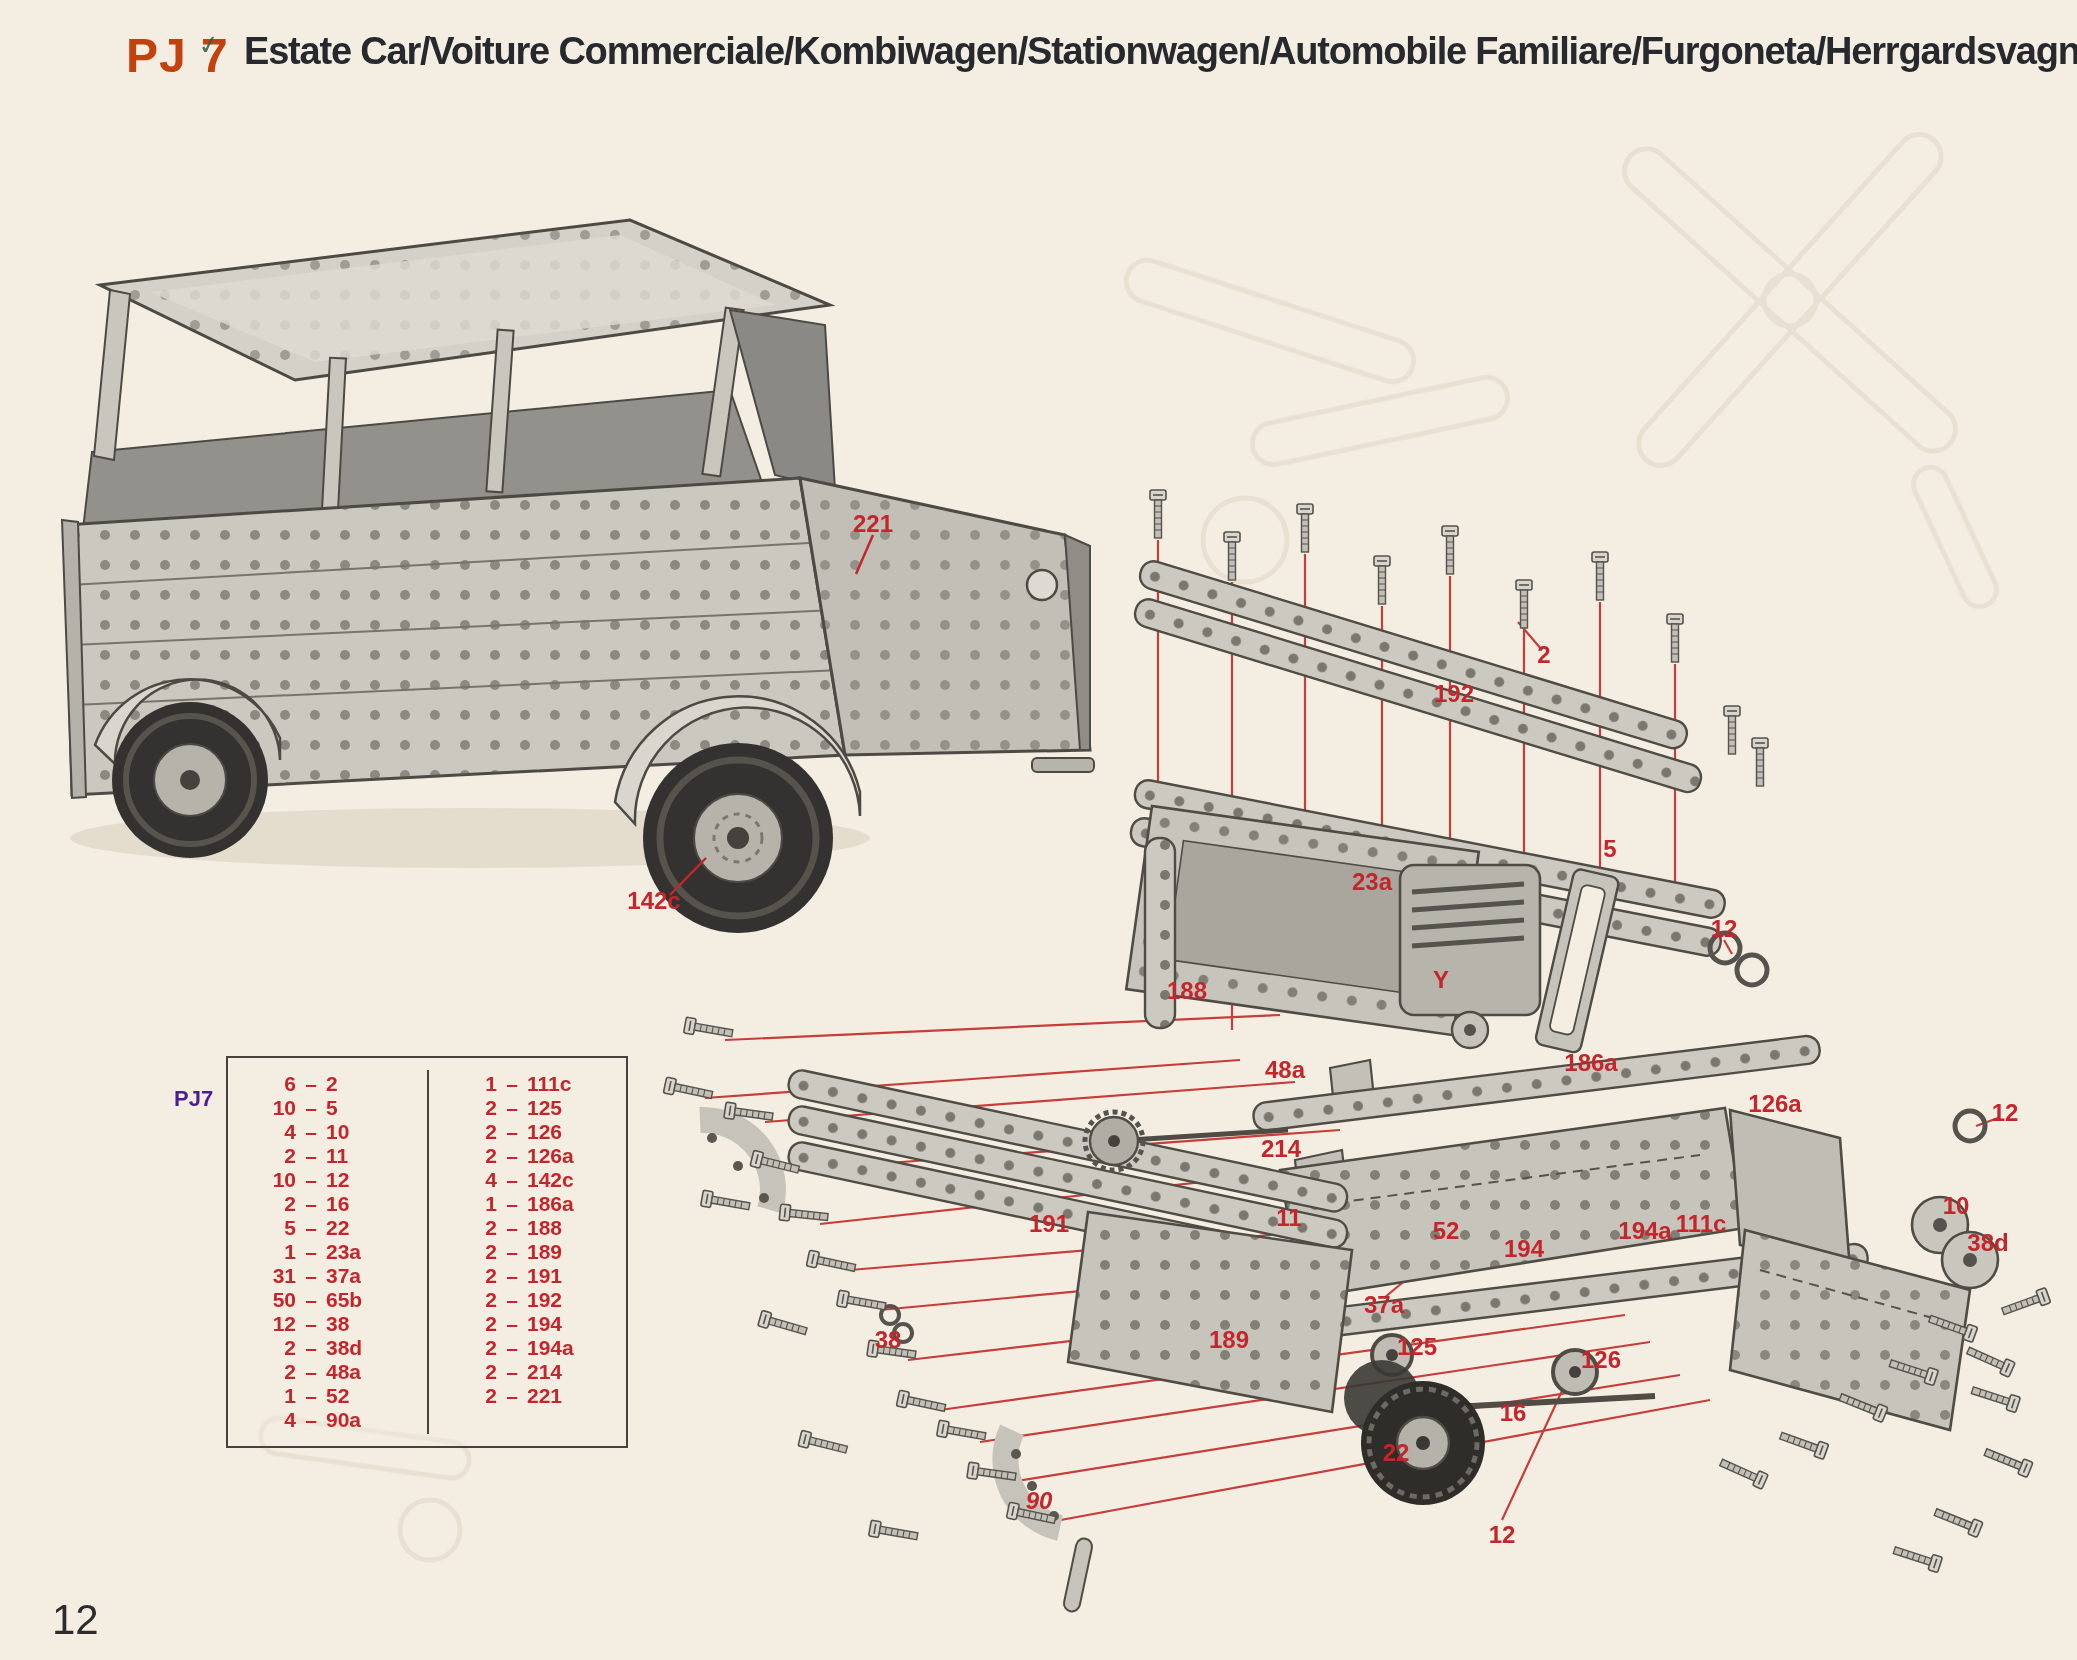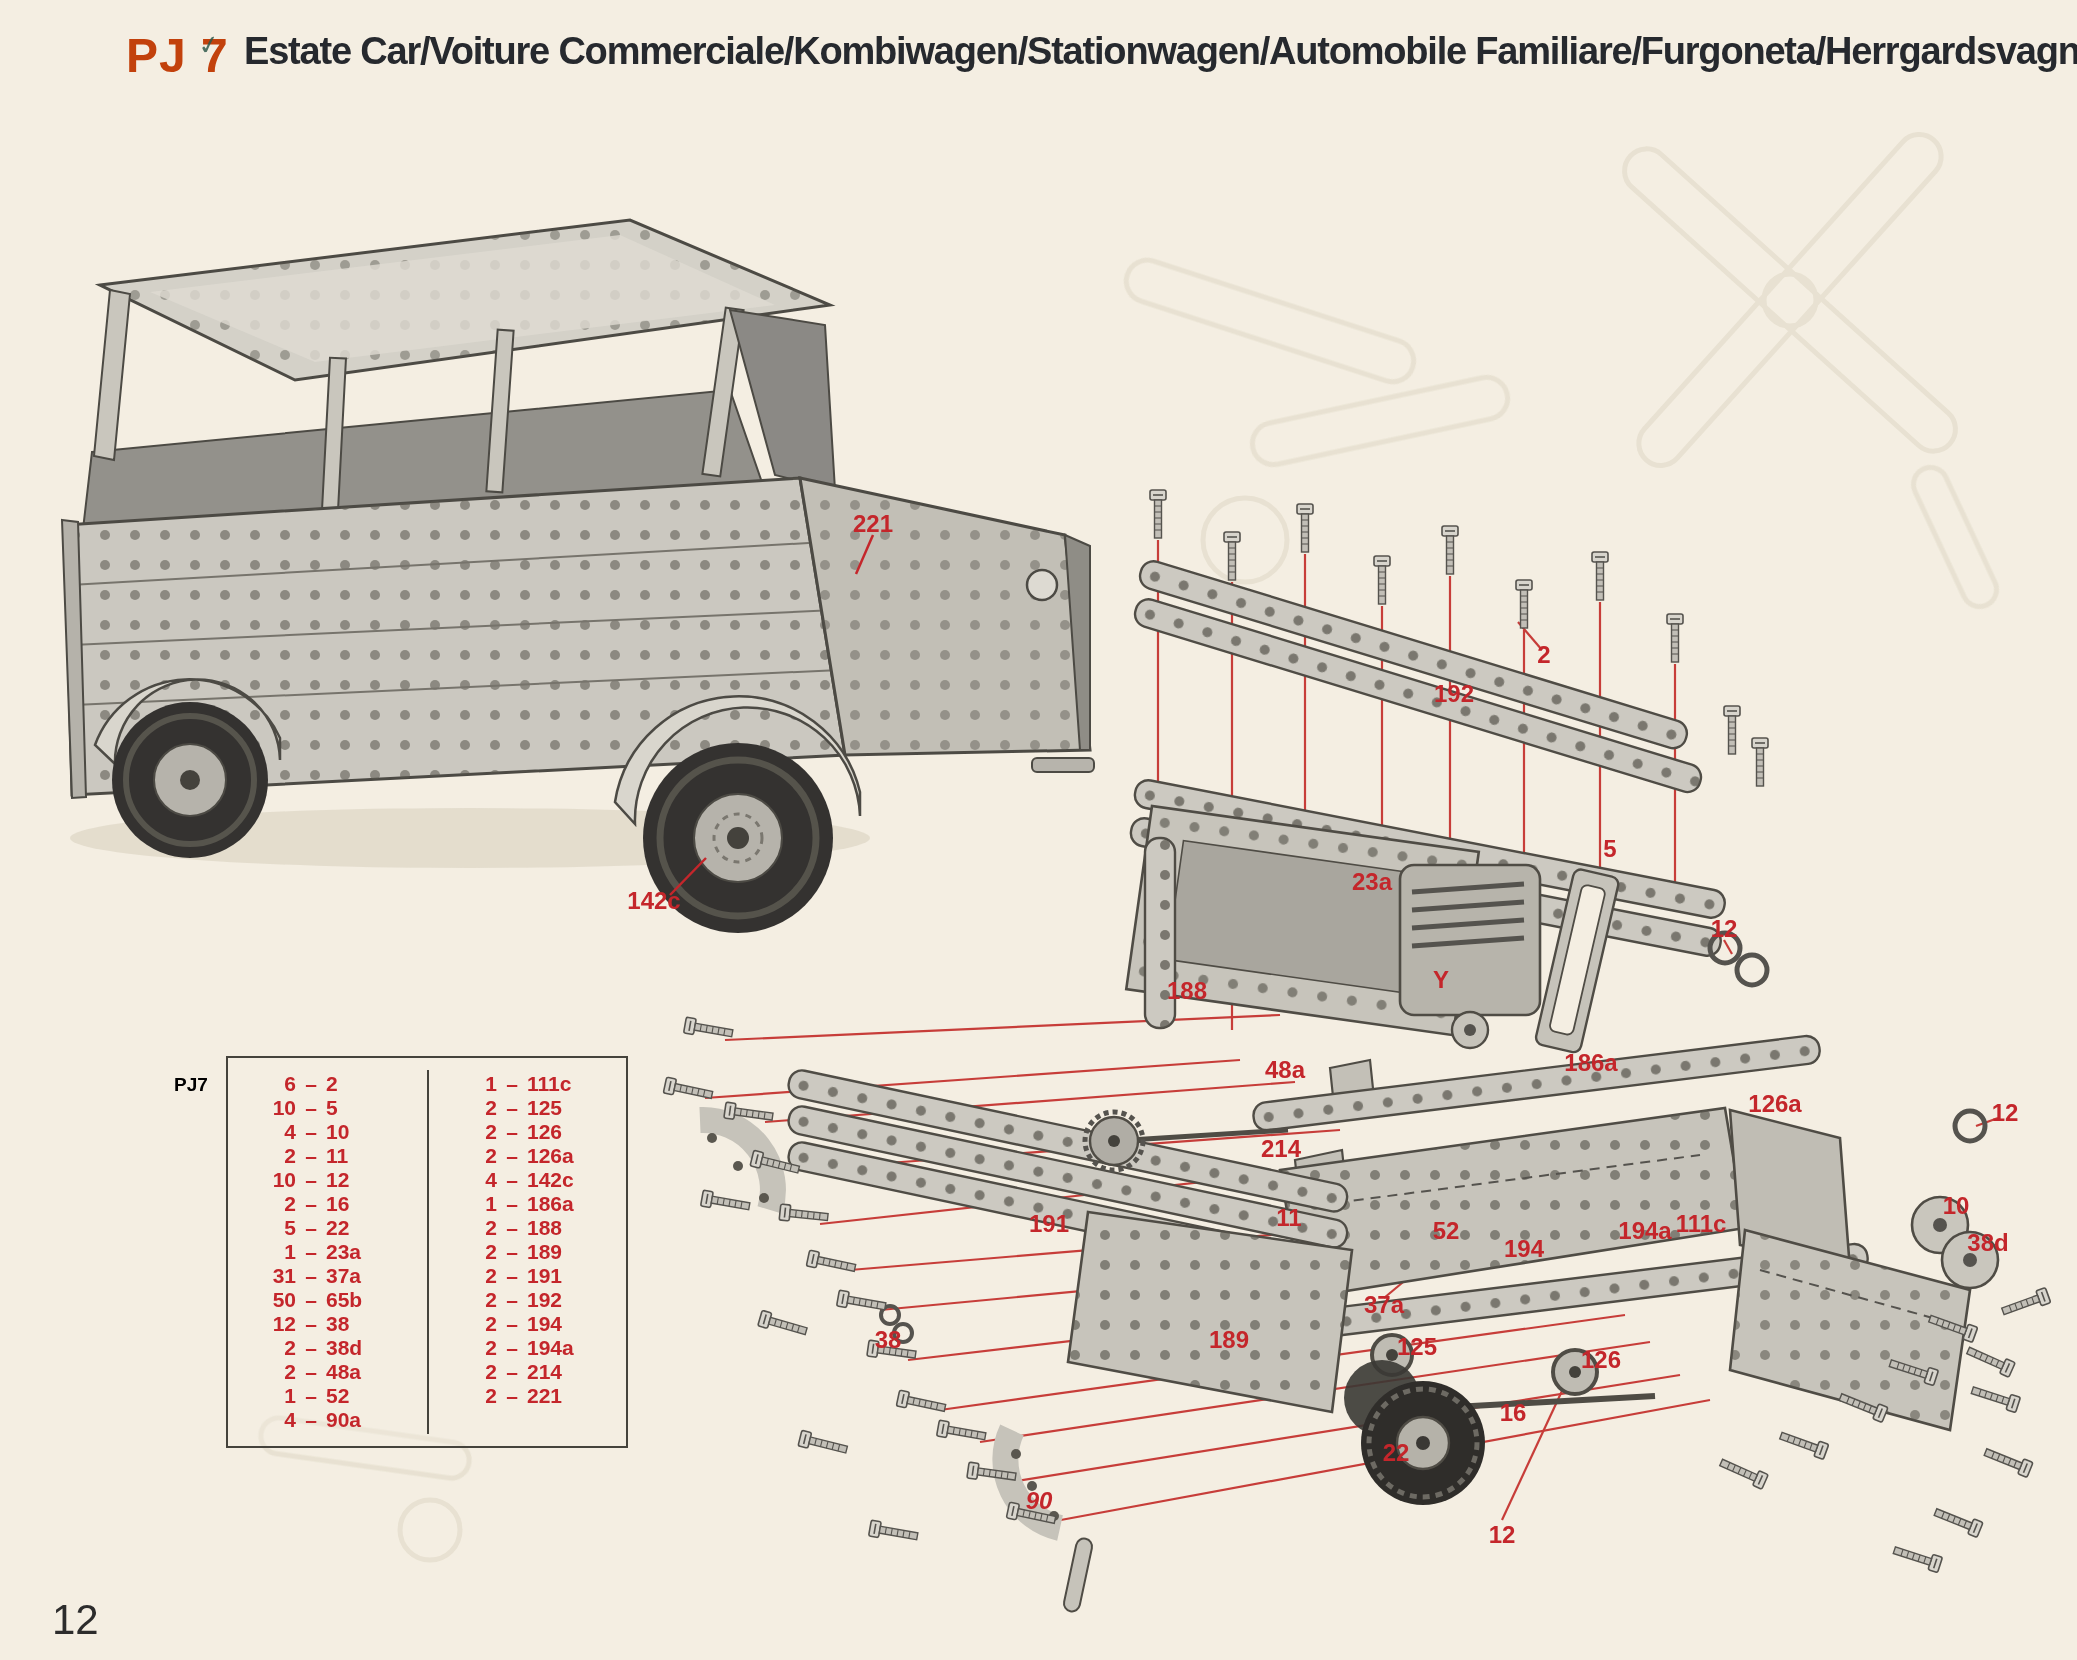--- a/index.html
+++ b/index.html
@@ -16,21 +16,21 @@
           font-size:24px;white-space:nowrap;}
   .parts{position:absolute;left:226px;top:1056px;width:402px;border:2px solid #45433c;
          background:rgba(244,238,226,.35);padding:12px 0 12px 0;box-sizing:border-box;}
   .parts .cols{display:flex;}
   .parts .col{width:50%;padding:2px 14px 2px 22px;box-sizing:border-box;}
   .parts .col + .col{border-left:2px solid #45433c;}
   .prow{display:grid;grid-template-columns:46px 30px auto;font-size:21px;font-weight:bold;
         color:#c4262b;line-height:24px;}
   .prow .qty{text-align:right;}
   .prow .dash{text-align:center;}
-  .plabel{position:absolute;left:-54px;top:16px;font-size:19px;font-weight:bold;color:#000000;}
+  .plabel{position:absolute;left:-54px;top:28px;font-size:22px;font-weight:bold;color:#4c1d95;}
 </style>
 </head>
 <body>
 
 <div class="page">
 
   <svg class="layer" style="left:0;top:0;" width="2077" height="1660" viewBox="0 0 2077 1660">
     <g stroke="#e4ddcc" stroke-width="5" fill="none" opacity="0.75">
       <g transform="translate(1790,300)">
         <rect x="-215" y="-22" width="430" height="44" rx="22" transform="rotate(42)"></rect>

